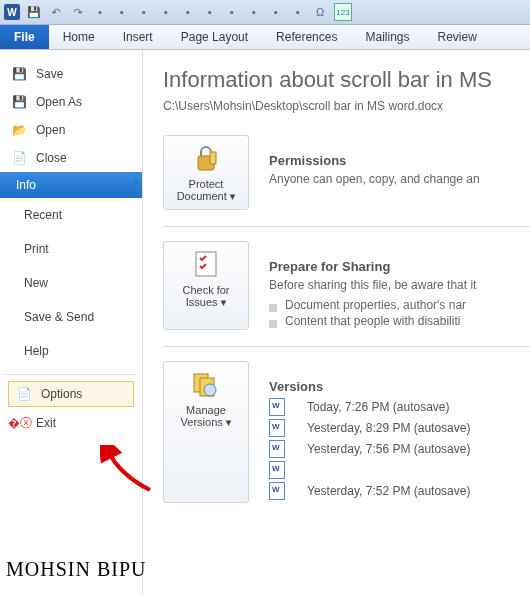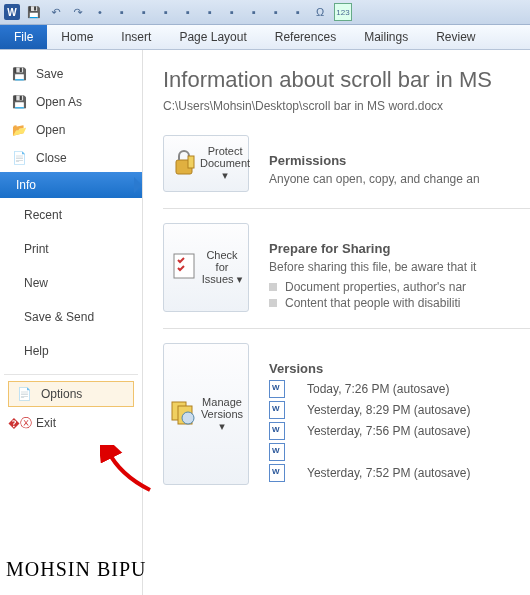--- a/index.html
+++ b/index.html
@@ -1,40 +1,40 @@
 <!DOCTYPE html>
 <html><head>
 <meta charset="utf-8">
 <style>
 html,body{margin:0;padding:0;font-family:"Segoe UI",Tahoma,sans-serif;font-size:12px;color:#444;background:#fff;width:530px;height:595px;overflow:hidden}
 .qat{height:24px;background:linear-gradient(#dbe6f4,#c6d6ea);border-bottom:1px solid #a0b4cf;display:flex;align-items:center;padding:0 4px;gap:6px}
 .qat .ic{width:16px;height:16px;display:inline-flex;align-items:center;justify-content:center;font-size:11px;color:#4a6a94}
 .qat .w{background:#2a579a;color:#fff;font-weight:bold;border-radius:2px;width:16px;height:16px;font-size:10px}
 .ribbon{height:24px;background:linear-gradient(#f7fbff,#e4ecf7);border-bottom:1px solid #b6c4d8;display:flex;align-items:stretch}
 .tab{padding:0 14px;display:flex;align-items:center;color:#3b3b3b;cursor:pointer}
-.tab.file{background:linear-gradient(#2a76d2,#1a5fb4);color:#fff;font-weight:normal}
+.tab.file{background:linear-gradient(#2a76d2,#1a5fb4);color:#fff;font-weight:bold}
 .body{display:flex;height:547px}
 .sidebar{width:142px;background:#fff;border-right:1px solid #e0e0e0;padding-top:10px}
 .sb-item{display:flex;align-items:center;gap:8px;padding:6px 12px;cursor:pointer;color:#444}
 .sb-item .ic{width:16px;height:16px;display:inline-flex;align-items:center;justify-content:center;font-size:12px}
 .sb-item.sel{background:linear-gradient(#3a8ae0,#1a6fc8);color:#fff;position:relative;padding-left:16px}
 .sb-item.sel::after{content:"";position:absolute;right:-8px;top:50%;margin-top:-8px;border:8px solid transparent;border-left-color:#2a7ad0}
 .sb-item.nav{padding:10px 24px;color:#444}
 .sb-item.opt{border:1px solid #f0c36d;background:#fdf5e6;margin:2px 8px;padding:4px 8px}
 .divider{height:1px;background:#e4e4e4;margin:6px 4px}
 .main{flex:1;padding:16px 0 0 20px;color:#444}
 h1{font-size:22px;font-weight:normal;color:#666;margin:1px 0 6px 0}
 .path{font-size:12px;color:#666;margin-bottom:22px}
 .section{display:flex;gap:20px;border-bottom:1px solid #e0e0e0;padding-bottom:16px;margin-bottom:14px}
-.bigbtn{width:76px;border:1px solid #cdd6e0;border-radius:3px;background:linear-gradient(#fdfdfe,#eef2f7);display:flex;flex-direction:row;align-items:center;padding:6px 4px;cursor:pointer;font-size:11px;color:#444;text-align:center}
+.bigbtn{width:76px;border:1px solid #cdd6e0;border-radius:3px;background:linear-gradient(#fdfdfe,#eef2f7);display:flex;flex-direction:column;align-items:center;padding:6px 4px;cursor:pointer;font-size:11px;color:#444;text-align:center}
 .bigbtn .bic{width:32px;height:32px;margin-bottom:4px;display:flex;align-items:center;justify-content:center}
 .sec-body{flex:1}
 .sec-body h3{margin:18px 0 4px 0;font-size:13px;color:#555}
 .sec-body p{margin:0 0 6px 0;font-size:12px;color:#666}
-.bullet{display:flex;align-items:center;gap:8px;font-size:12px;color:#666;margin:2px 0}
+.bullet{display:flex;align-items:flex-end;gap:8px;font-size:12px;color:#666;margin:2px 0}
 .bullet .sq{width:8px;height:8px;background:#d0d0d0}
 .vrow{display:flex;align-items:center;gap:22px;font-size:12px;color:#555;margin:3px 0}
 .docic{width:14px;height:16px;border:1px solid #5a8acc;background:#fff;position:relative;display:inline-block}
 .docic::after{content:"W";position:absolute;top:2px;left:2px;font-size:8px;font-weight:bold;color:#2a579a}
 .arrow{position:absolute;left:100px;top:445px;pointer-events:none}
 .sig{position:absolute;left:6px;bottom:14px;font-family:serif;font-size:20px;letter-spacing:1px;color:#000}
 svg{display:block}
 </style>
 </head>
 <body>

